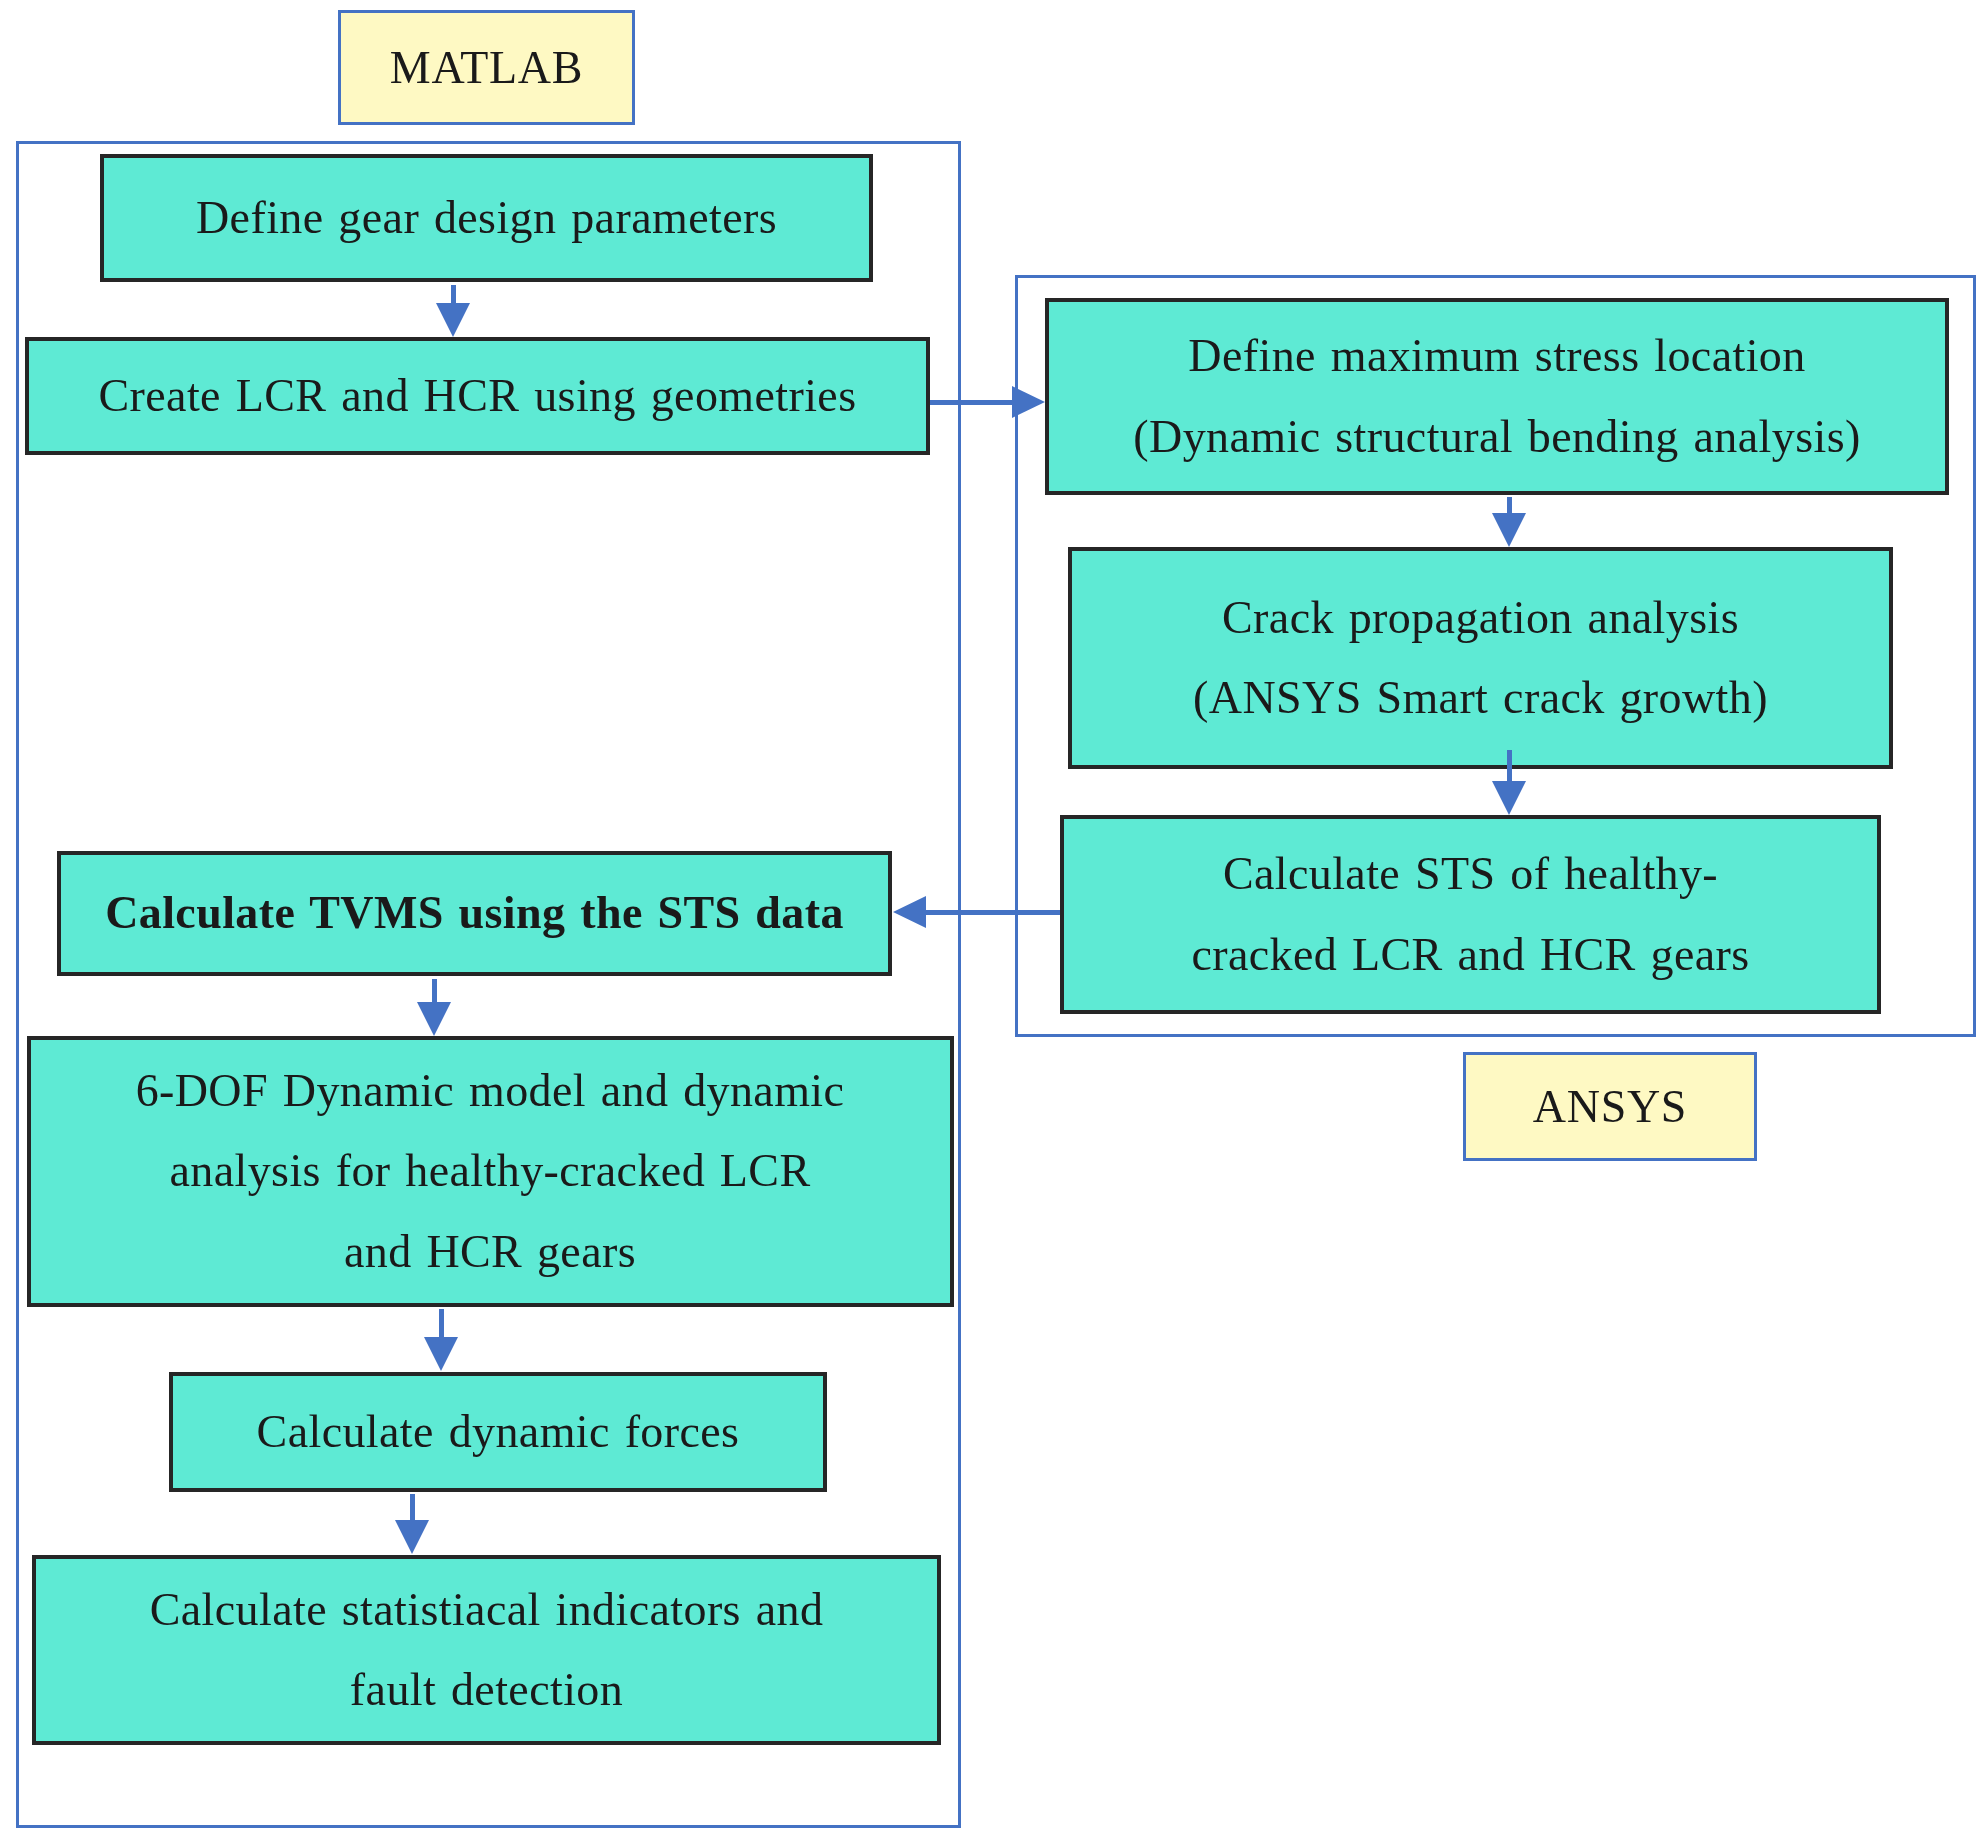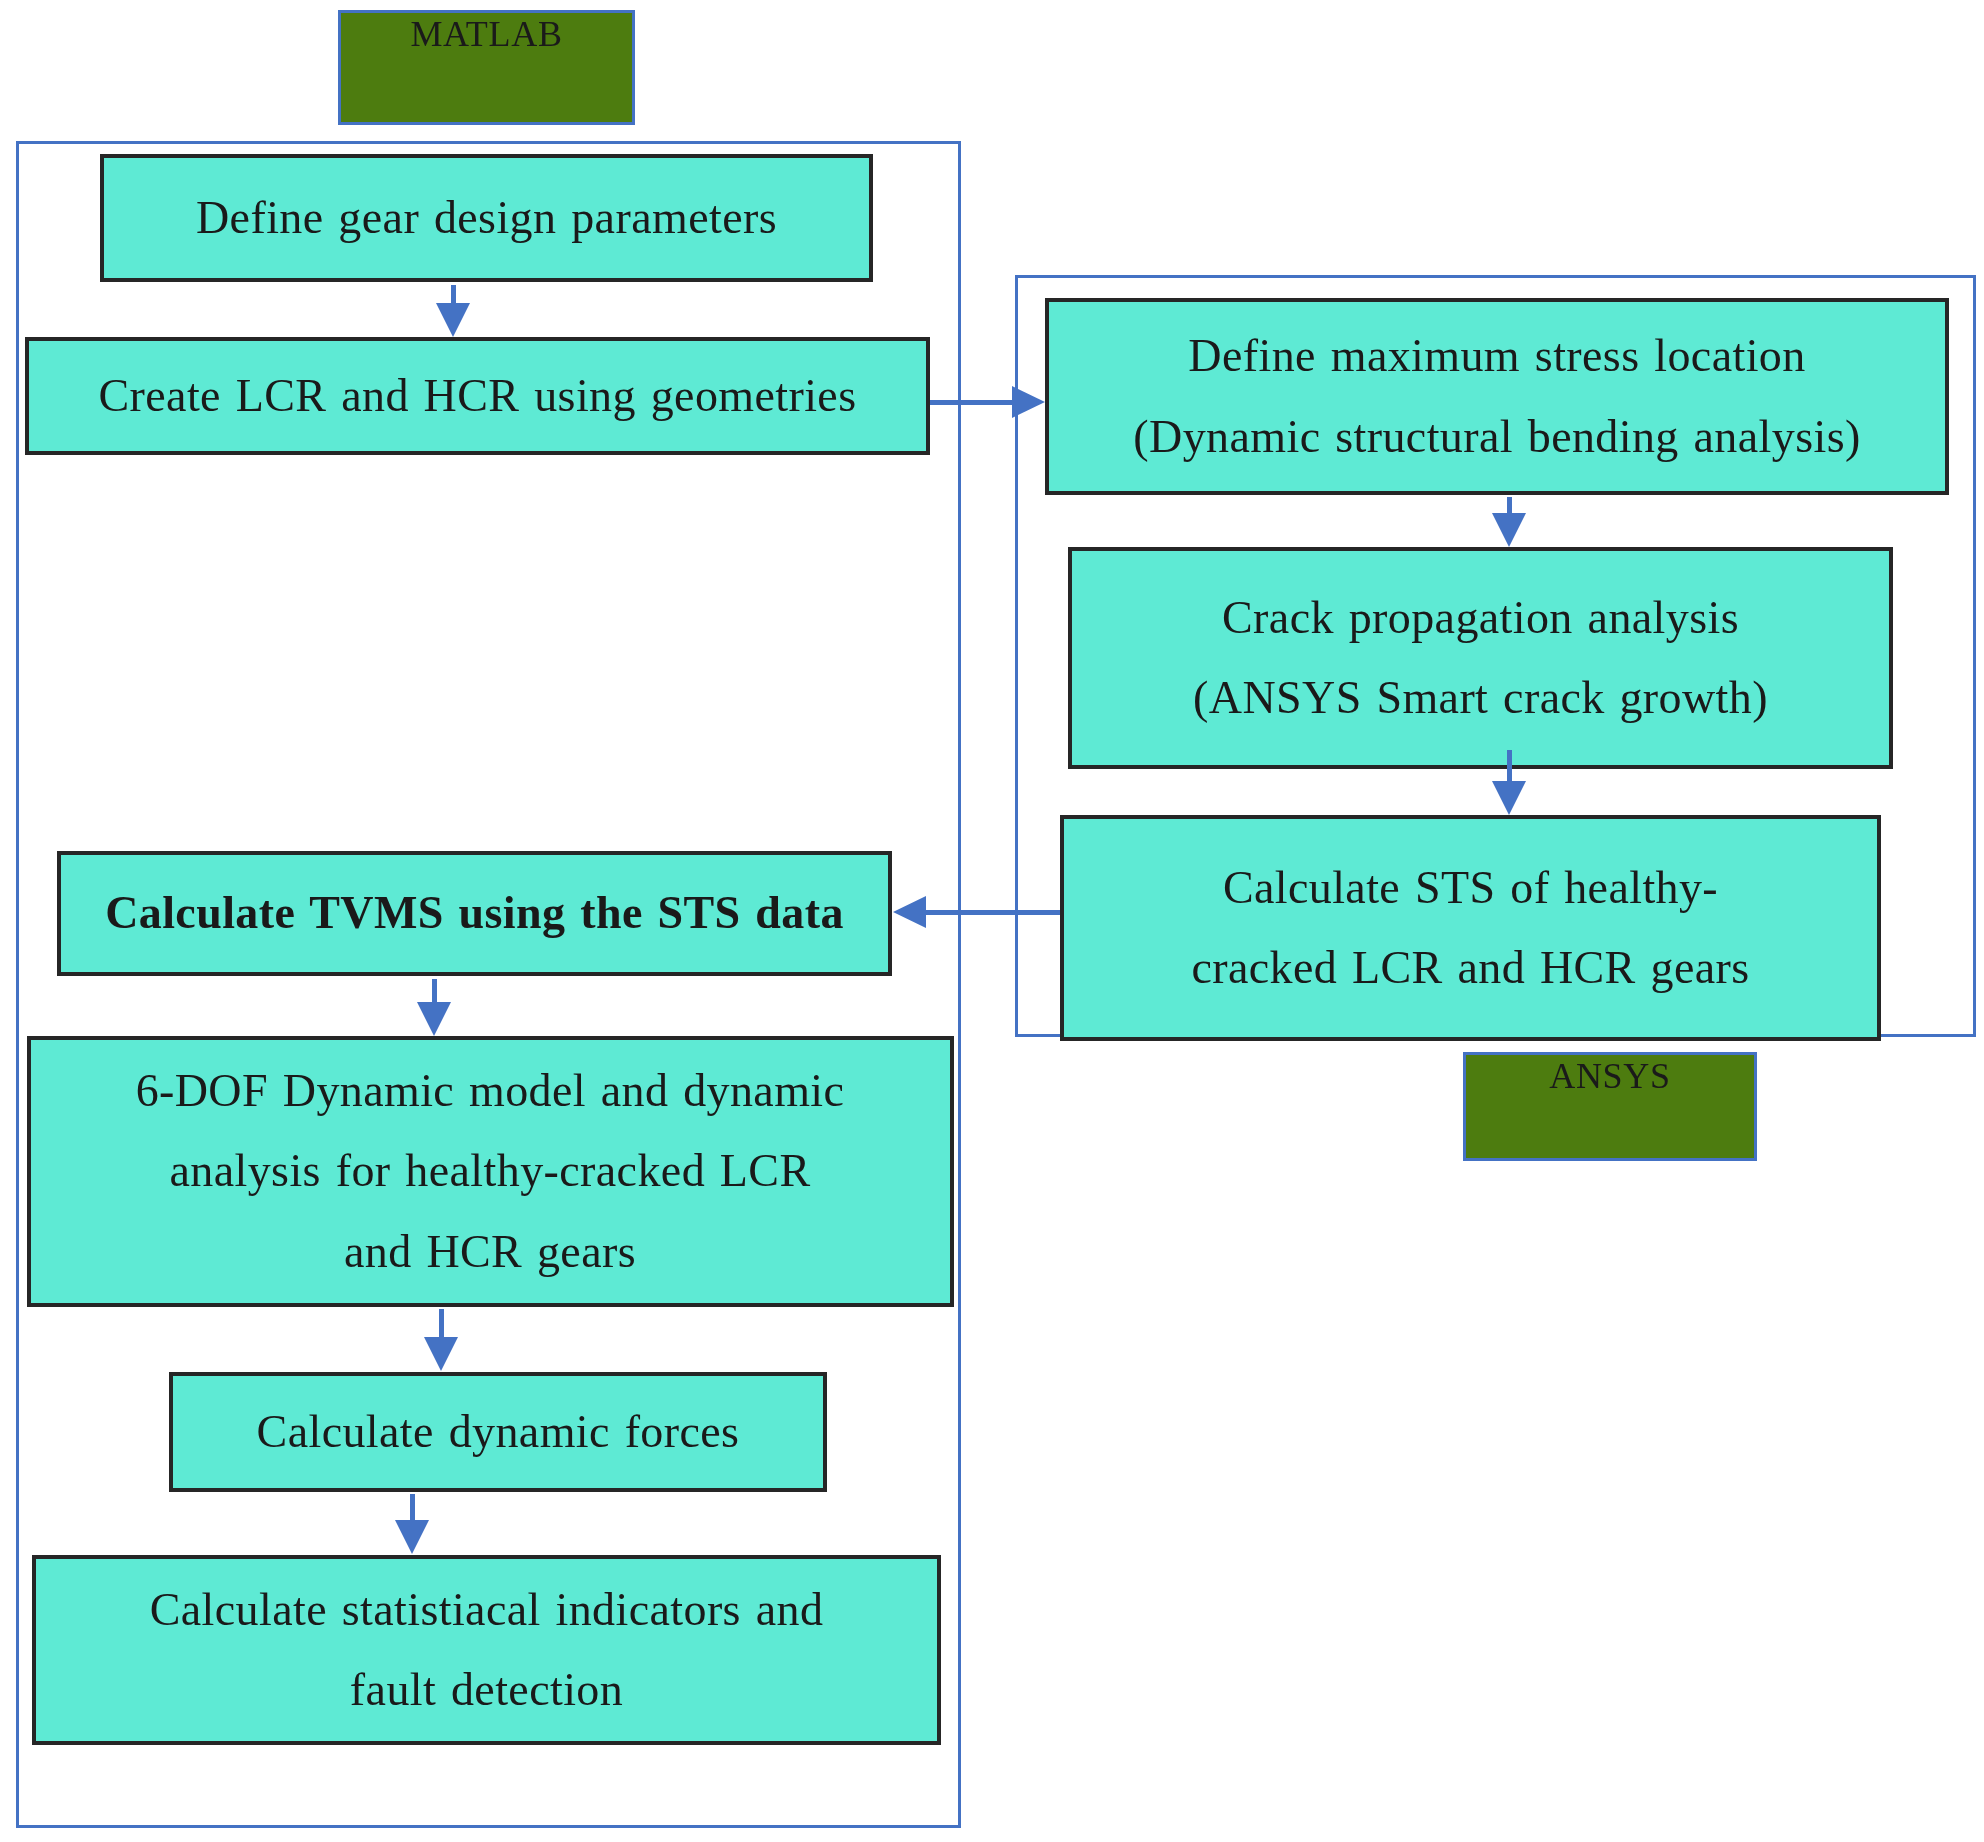--- a/index.html
+++ b/index.html
@@ -20,24 +20,24 @@
   
   .region{
     position:absolute;
     border:3.6px solid var(--accent);
     background:transparent;
     box-sizing:border-box;
   }
   .region-label{
     position:absolute;
     border:3.6px solid var(--accent);
-    background:#4d7c0f;
+    background:#fef9c3;
     box-sizing:border-box;
-    display:flex;justify-content:center;
-    font-size:36px;
+    display:flex;align-items:center;justify-content:center;
+    font-size:46px;
     letter-spacing:0.7px;
   }
   
   .step{
     position:absolute;
     border:4.3px solid var(--box-border);
     background:#5eead4;
     box-sizing:border-box;
     display:flex;align-items:center;justify-content:center;
     text-align:center;
@@ -115,21 +115,21 @@
 
   <div class="step" style="left:32px;top:1555px;width:909px;height:190px;">Calculate statistiacal indicators and
 fault detection</div>
 
   <div class="step" style="left:1045px;top:298px;width:904px;height:197px;">Define maximum stress location
 (Dynamic structural bending analysis)</div>
 
   <div class="step" style="left:1068px;top:547px;width:825px;height:222px;">Crack propagation analysis
 (ANSYS Smart crack growth)</div>
 
-  <div class="step" style="left:1060px;top:815px;width:821px;height:226px;">Calculate STS of healthy-
+  <div class="step" style="left:1060px;top:815px;width:821px;height:199px;">Calculate STS of healthy-
 cracked LCR and HCR gears</div>
 
   <div class="arrow-v" style="left:436px;top:285px;height:52px;">
     <div class="shaft"></div>
     <div class="head"></div>
   </div>
 
   <div class="arrow-v" style="left:417px;top:979px;height:57px;">
     <div class="shaft"></div>
     <div class="head"></div>

